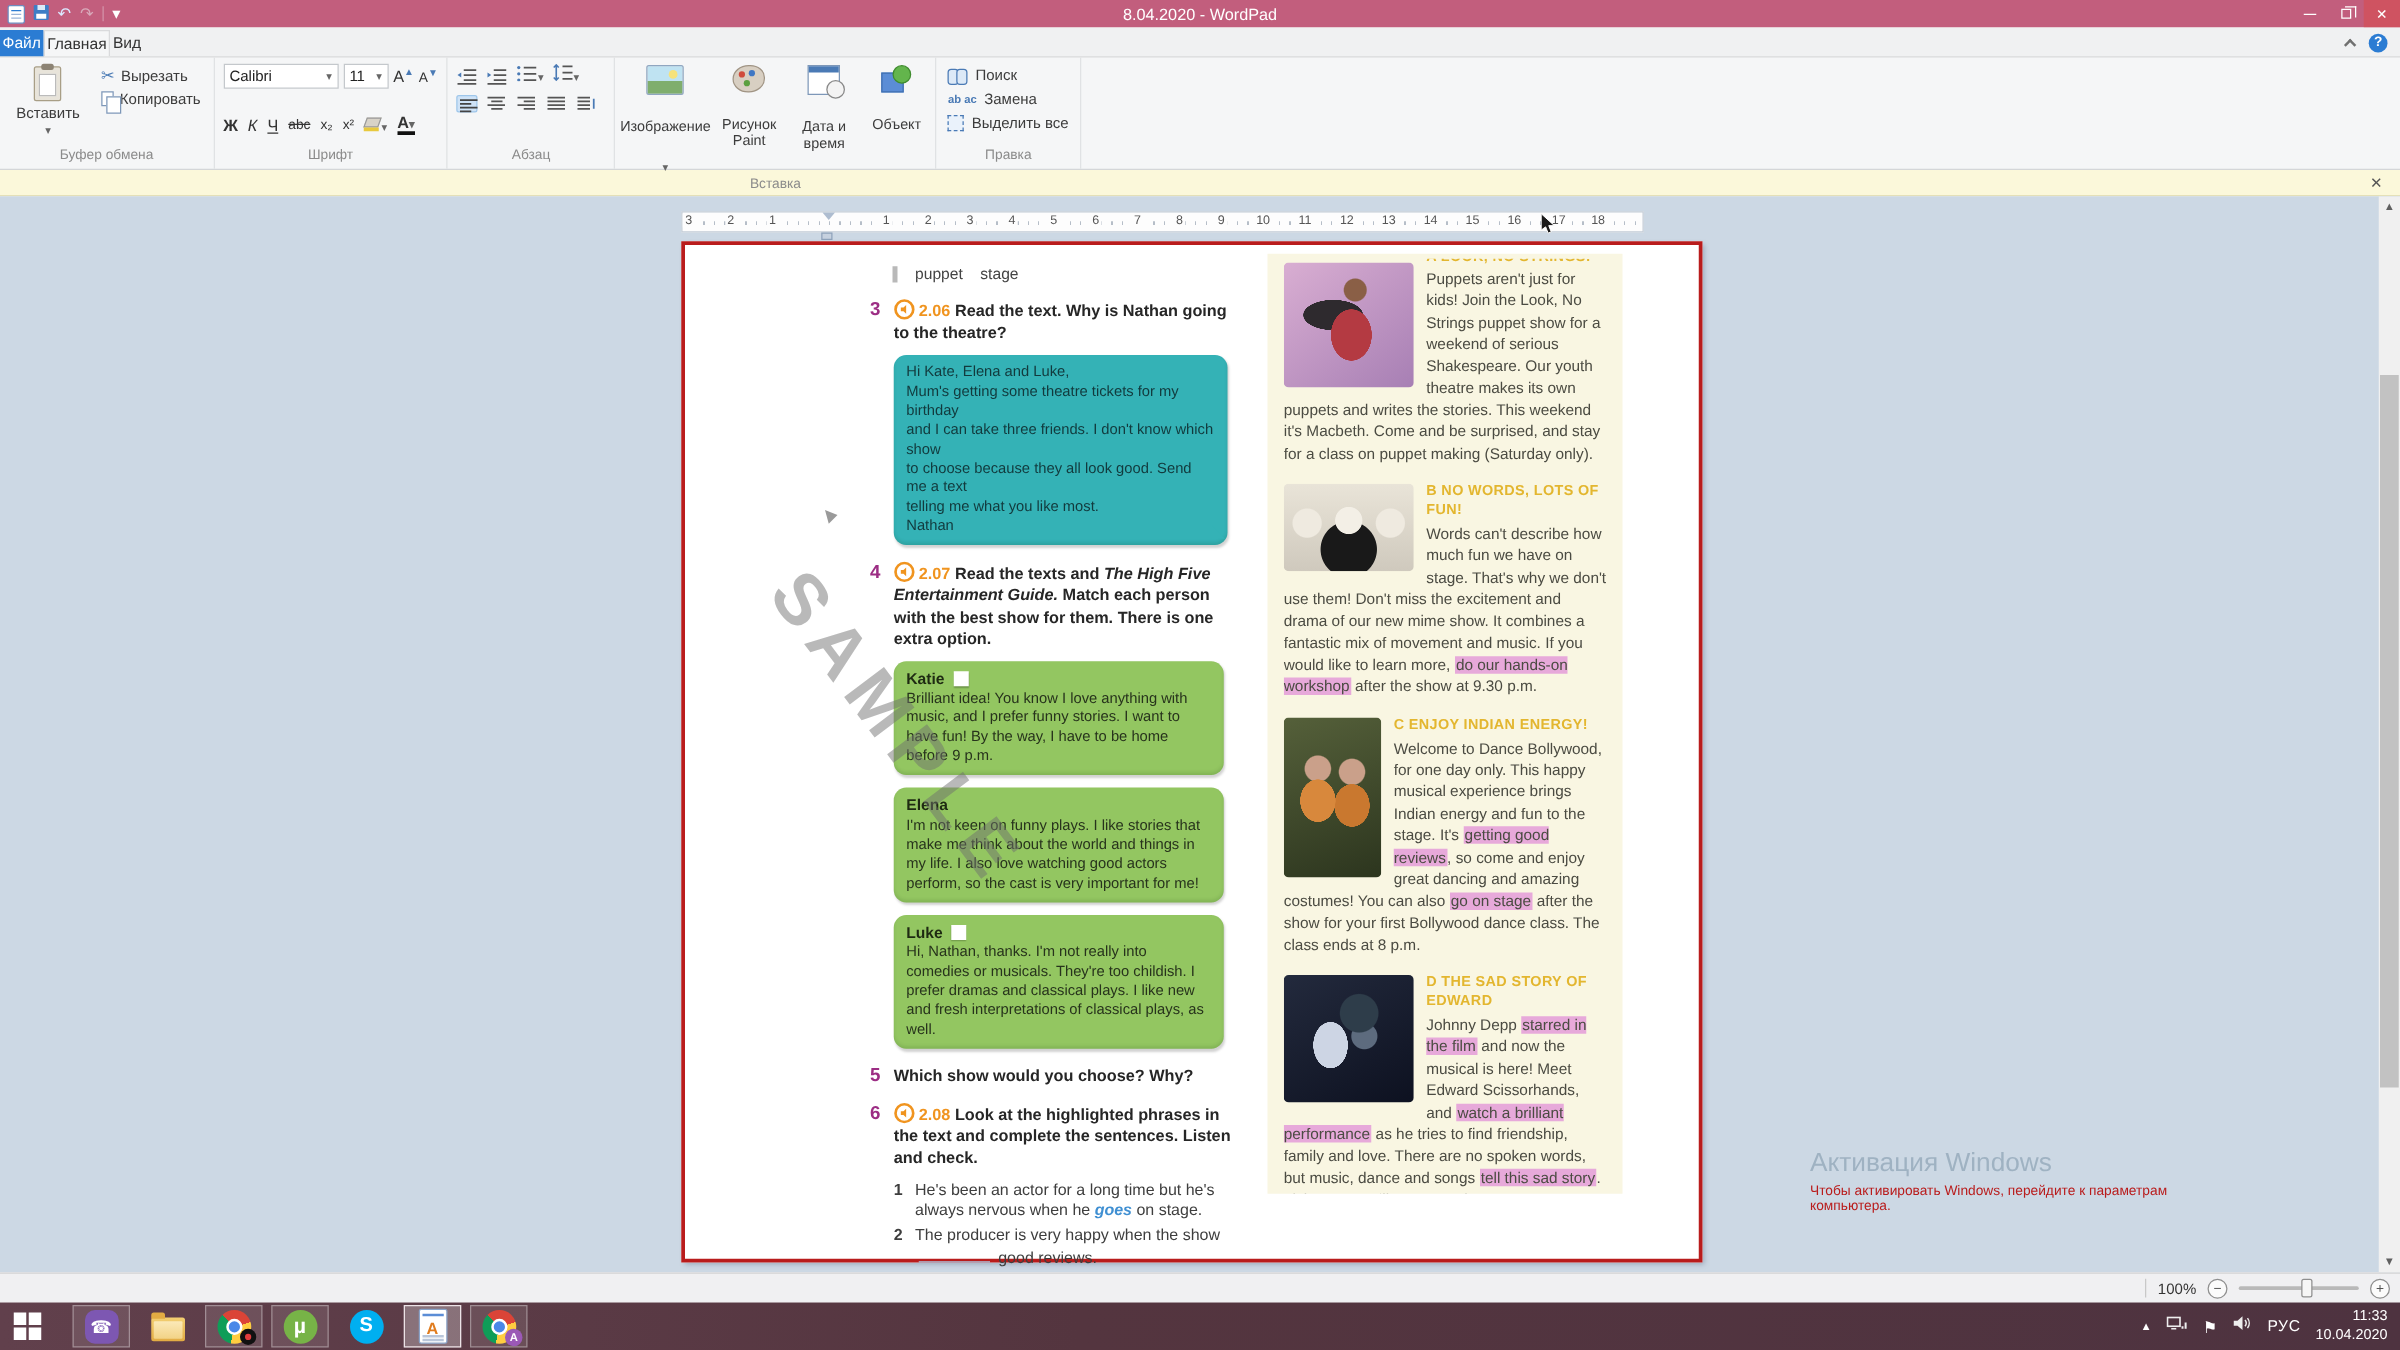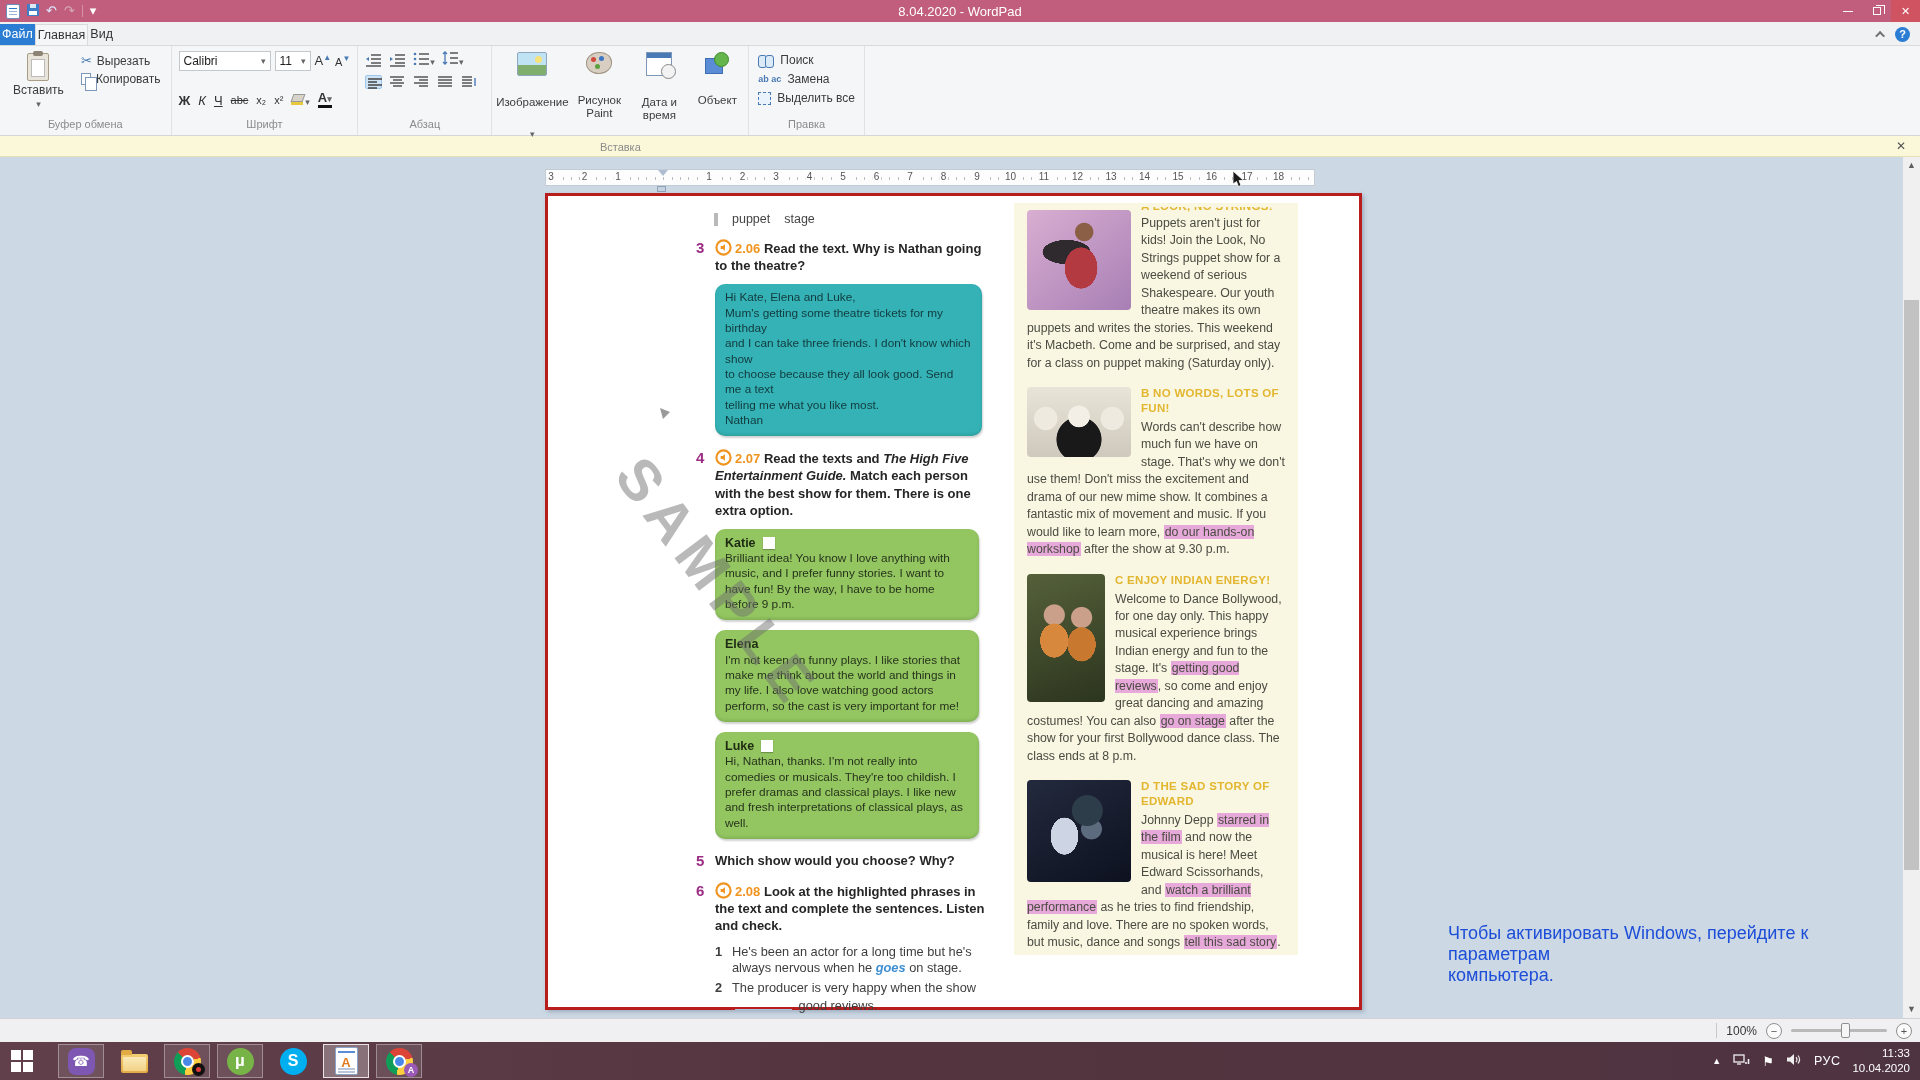--- a/index.html
+++ b/index.html
@@ -99,21 +99,21 @@
 
   
   .vscroll { position:absolute; right:0; top:0; width:17px; height:861px; background:#f0f0f0; }
   .vs-btn { position:absolute; left:0; width:17px; height:17px; color:#606060; text-align:center; font-size:9px; line-height:17px; }
   .vs-btn.up { top:0; } .vs-btn.down { bottom:0; }
   .vs-thumb { position:absolute; left:1px; width:15px; top:143px; height:570px; background:#c2c2c2; }
 
   
   .activation { position:absolute; left:1448px; top:762px; width:440px; color:#9fb2c2; }
   .activation .a-title { font-size:21px; }
-  .activation .a-body { font-size:18px; margin-top:4px; white-space:pre-line; color:#1d4ed8; }
+  .activation .a-body { font-size:11px; margin-top:4px; white-space:pre-line; color:#b91c1c; }
 
   
   .cur { position:absolute; }
 
   
   .leftcol { position:absolute; left:148px; top:10px; width:292px; color:#3e3e3e; }
   .vocab { display:flex; align-items:center; gap:14px; font-size:12.5px; color:#444; margin:6px 0 10px 18px; }
   .vocab-bar { width:4px; height:13px; background:#b9b9b9; }
   .exh { display:flex; margin-top:13px; }
   .exnum { width:19px; font-size:15px; font-weight:bold; color:#9c2d84; flex:none; }
@@ -542,20 +542,21 @@
         </div>
         <div class="gsection">
           <div class="gphoto photo-d"></div>
           <div class="gtitle">D  THE SAD STORY OF EDWARD</div>
           <div class="gbody"><span>Johnny Depp </span><span class="hl">starred in the film</span><span> and now the musical is here! Meet Edward Scissorhands, and </span><span class="hl">watch a brilliant performance</span><span> as he tries to find friendship, family and love. There are no spoken words, but music, dance and songs </span><span class="hl">tell this sad story</span><span>. Tickets are selling fast, so hurry!</span></div>
         </div>
       </div>
   </div>
 
   <div class="activation">
+    <div class="a-title">Активация Windows</div>
     <div class="a-body">Чтобы активировать Windows, перейдите к параметрам
 компьютера.</div>
   </div>
 
   <div class="vscroll">
     <div class="vs-btn up">▲</div>
     <div class="vs-thumb"></div>
     <div class="vs-btn down">▼</div>
   </div>
 </div>

